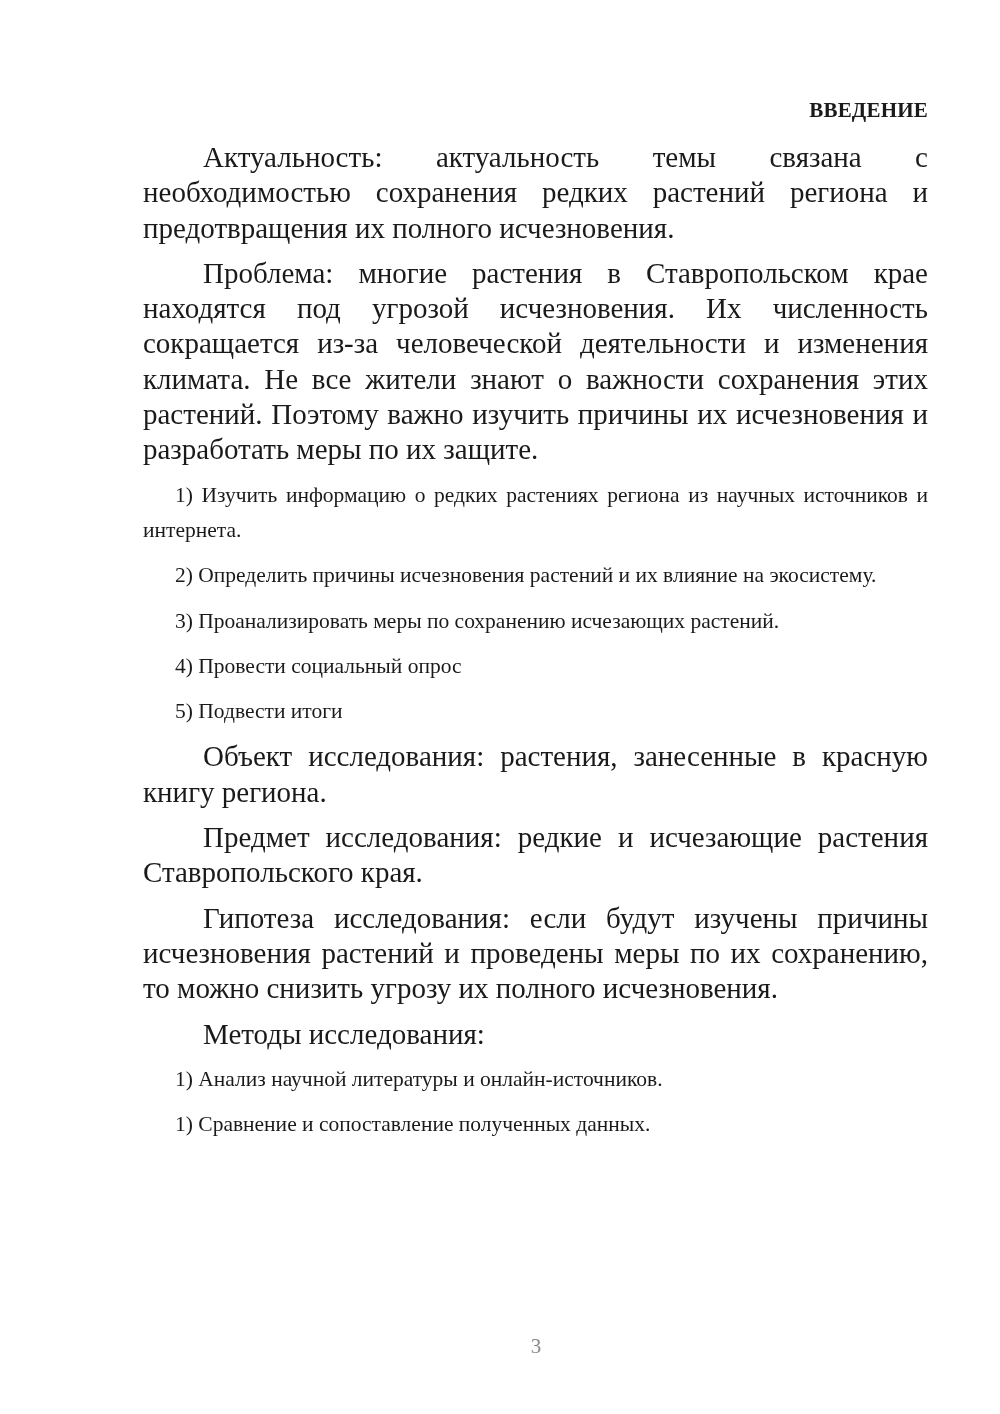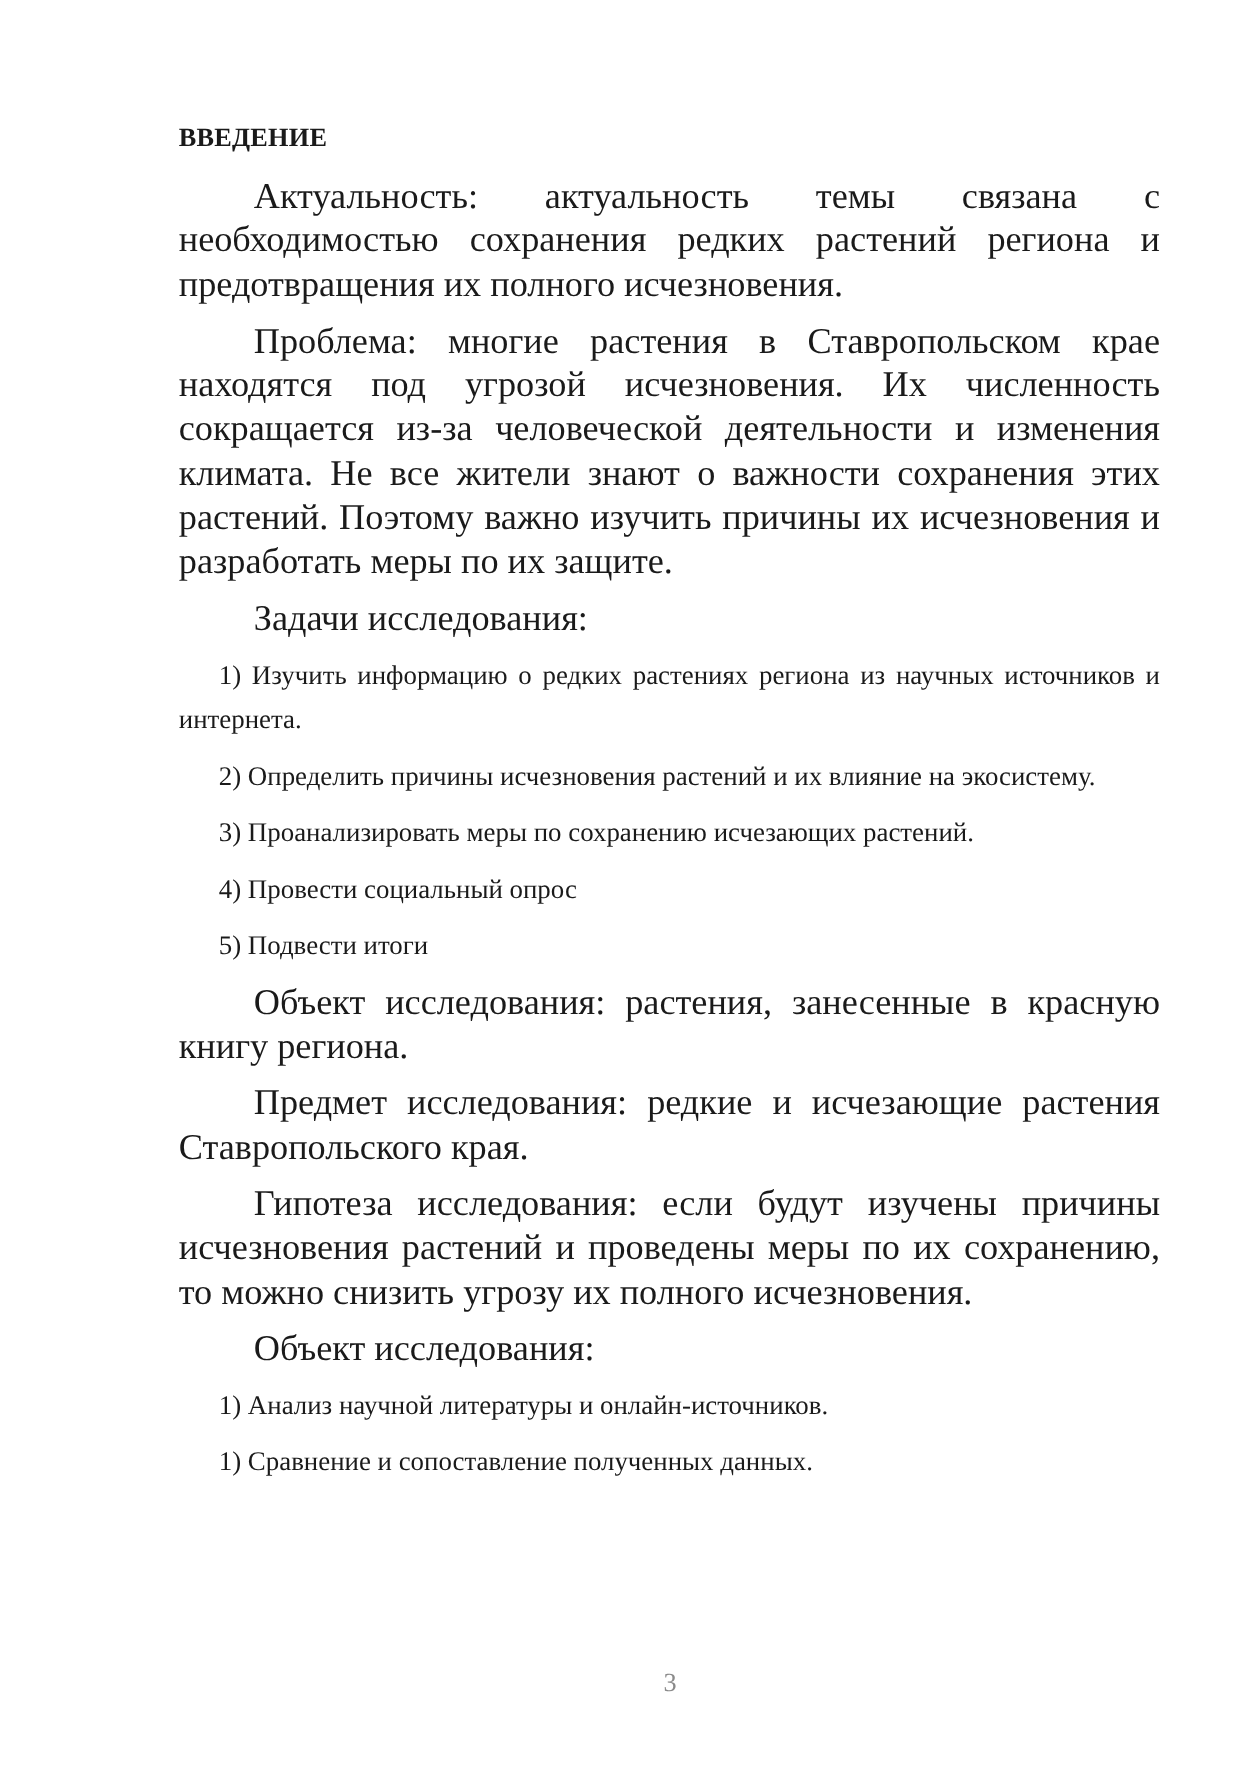--- a/index.html
+++ b/index.html
@@ -15,21 +15,21 @@
       font-family: "Liberation Serif", "DejaVu Serif", serif;
       color: #1a1a1a;
     }
     .page {
       position: absolute;
       left: 143px;
       top: 96px;
       width: 785px;
     }
     .title {
-      text-align: left;
+      text-align: right;
       font-weight: bold;
       font-size: 21px;
       line-height: 28px;
       margin: 0 0 16px 0;
       letter-spacing: 0.2px;
     }
     .para {
       font-size: 29px;
       line-height: 35.3px;
       text-align: justify;
@@ -56,34 +56,33 @@
     }
   </style>
 </head>
 <body>
 
 <div class="page">
   <h1 class="title">ВВЕДЕНИЕ</h1>
 
   <p class="para">Актуальность: актуальность темы связана с необходимостью сохранения редких растений региона и предотвращения их полного исчезновения.</p>
   <p class="para">Проблема: многие растения в Ставропольском крае находятся под угрозой исчезновения. Их численность сокращается из-за человеческой деятельности и изменения климата. Не все жители знают о важности сохранения этих растений. Поэтому важно изучить причины их исчезновения и разработать меры по их защите.</p>
-  <p class="para">Задачи исследования:</p>
 
   <div>
     <p class="item">1) Изучить информацию о редких растениях региона из научных источников и интернета.</p>
     <p class="item">2) Определить причины исчезновения растений и их влияние на экосистему.</p>
     <p class="item">3) Проанализировать меры по сохранению исчезающих растений.</p>
     <p class="item">4) Провести социальный опрос</p>
     <p class="item">5) Подвести итоги</p>
   </div>
 
   <p class="para">Объект исследования: растения, занесенные в красную книгу региона.</p>
   <p class="para">Предмет исследования: редкие и исчезающие растения Ставропольского края.</p>
   <p class="para">Гипотеза исследования: если будут изучены причины исчезновения растений и проведены меры по их сохранению, то можно снизить угрозу их полного исчезновения.</p>
-  <p class="para">Объект исследования:</p>
+  <p class="para">Методы исследования:</p>
 
   <div>
     <p class="item">1) Анализ научной литературы и онлайн-источников.</p>
     <p class="item">1) Сравнение и сопоставление полученных данных.</p>
   </div>
 </div>
 
 <div class="page-number">3</div>
 
 </body></html>

